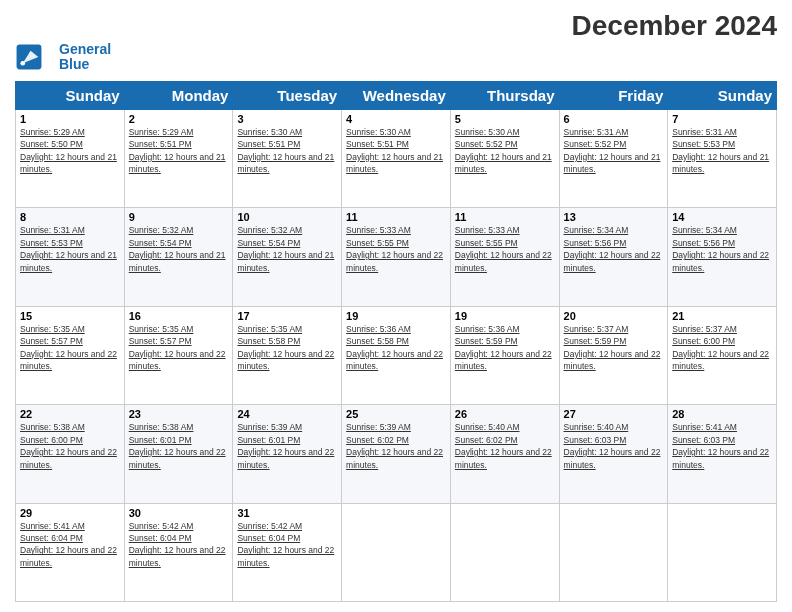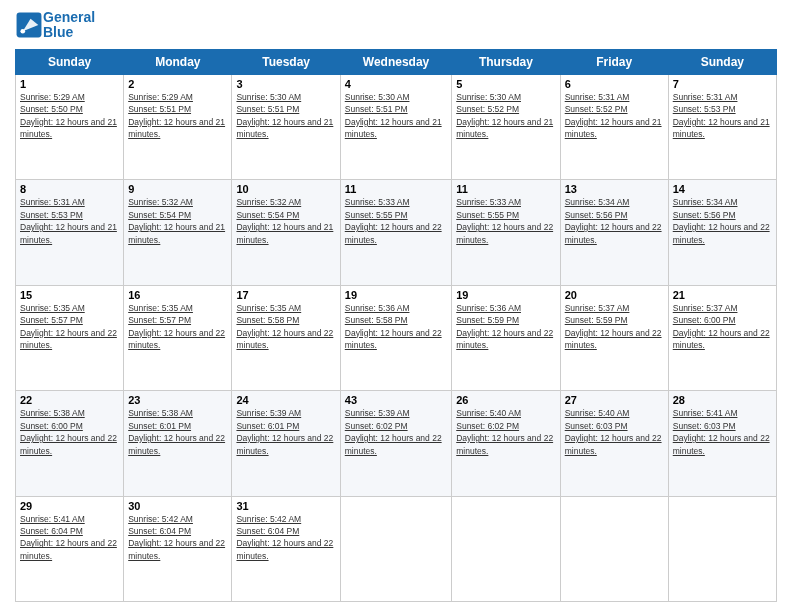--- a/index.html
+++ b/index.html
@@ -19,21 +19,22 @@
     }
     .header {
       display: flex;
       justify-content: space-between;
       align-items: flex-start;
       margin-bottom: 8px;
     }
     .logo {
       display: flex;
       align-items: center;
-      gap: 0;
+      gap: 16px;
+      margin-top: 32px;
     }
     .logo-text {
       font-size: 14px;
       font-weight: bold;
       color: #333;
       line-height: 1.1;
     }
     .logo-blue { color: #1a6cb0; }
     .logo-icon {
       width: 28px;
@@ -53,23 +54,23 @@
     }
     .calendar {
       flex: 1;
       border-collapse: collapse;
       width: 100%;
       font-size: 9.5px;
     }
     .calendar th {
       background: #1a6cb0;
       color: #fff;
-      padding: 5px 22px;
-      text-align: center;
-      font-size: 12px;
+      padding: 5px 4px;
+      text-align: right;
+      font-size: 15px;
       border: 1px solid #1a6cb0;
     }
     .calendar td {
       border: 1px solid #ccc;
       vertical-align: top;
       padding: 3px 4px;
       width: calc(100% / 7);
       background: #fff;
     }
     .calendar tr:nth-child(even) td {
@@ -105,20 +106,21 @@
         <rect x="2" y="2" width="32" height="32" rx="4" fill="#1a6cb0"></rect>
         <polygon points="10,26 20,10 30,18" fill="white" opacity="0.9"></polygon>
         <circle cx="10" cy="26" r="3" fill="white"></circle>
       </svg>
       <div>
         <div class="logo-text"><span class="logo-blue">General</span></div>
         <div class="logo-text"><span class="logo-blue">Blue</span></div>
       </div>
     </div>
     <div class="title-block">
+      <div class="main-title">December 2024</div>
     </div>
   </div>
 
   <table class="calendar">
     <thead>
       <tr>
         <th>Sunday</th>
         <th>Monday</th>
         <th>Tuesday</th>
         <th>Wednesday</th>
@@ -225,21 +227,21 @@
       </td>
           <td>
         <span class="day-num">23</span>
         <span class="day-info">Sunrise: 5:38 AM<br>Sunset: 6:01 PM<br>Daylight: 12 hours and 22 minutes.</span>
       </td>
           <td>
         <span class="day-num">24</span>
         <span class="day-info">Sunrise: 5:39 AM<br>Sunset: 6:01 PM<br>Daylight: 12 hours and 22 minutes.</span>
       </td>
           <td>
-        <span class="day-num">43</span>
+        <span class="day-num">25</span>
         <span class="day-info">Sunrise: 5:39 AM<br>Sunset: 6:02 PM<br>Daylight: 12 hours and 22 minutes.</span>
       </td>
           <td>
         <span class="day-num">26</span>
         <span class="day-info">Sunrise: 5:40 AM<br>Sunset: 6:02 PM<br>Daylight: 12 hours and 22 minutes.</span>
       </td>
           <td>
         <span class="day-num">27</span>
         <span class="day-info">Sunrise: 5:40 AM<br>Sunset: 6:03 PM<br>Daylight: 12 hours and 22 minutes.</span>
       </td>

